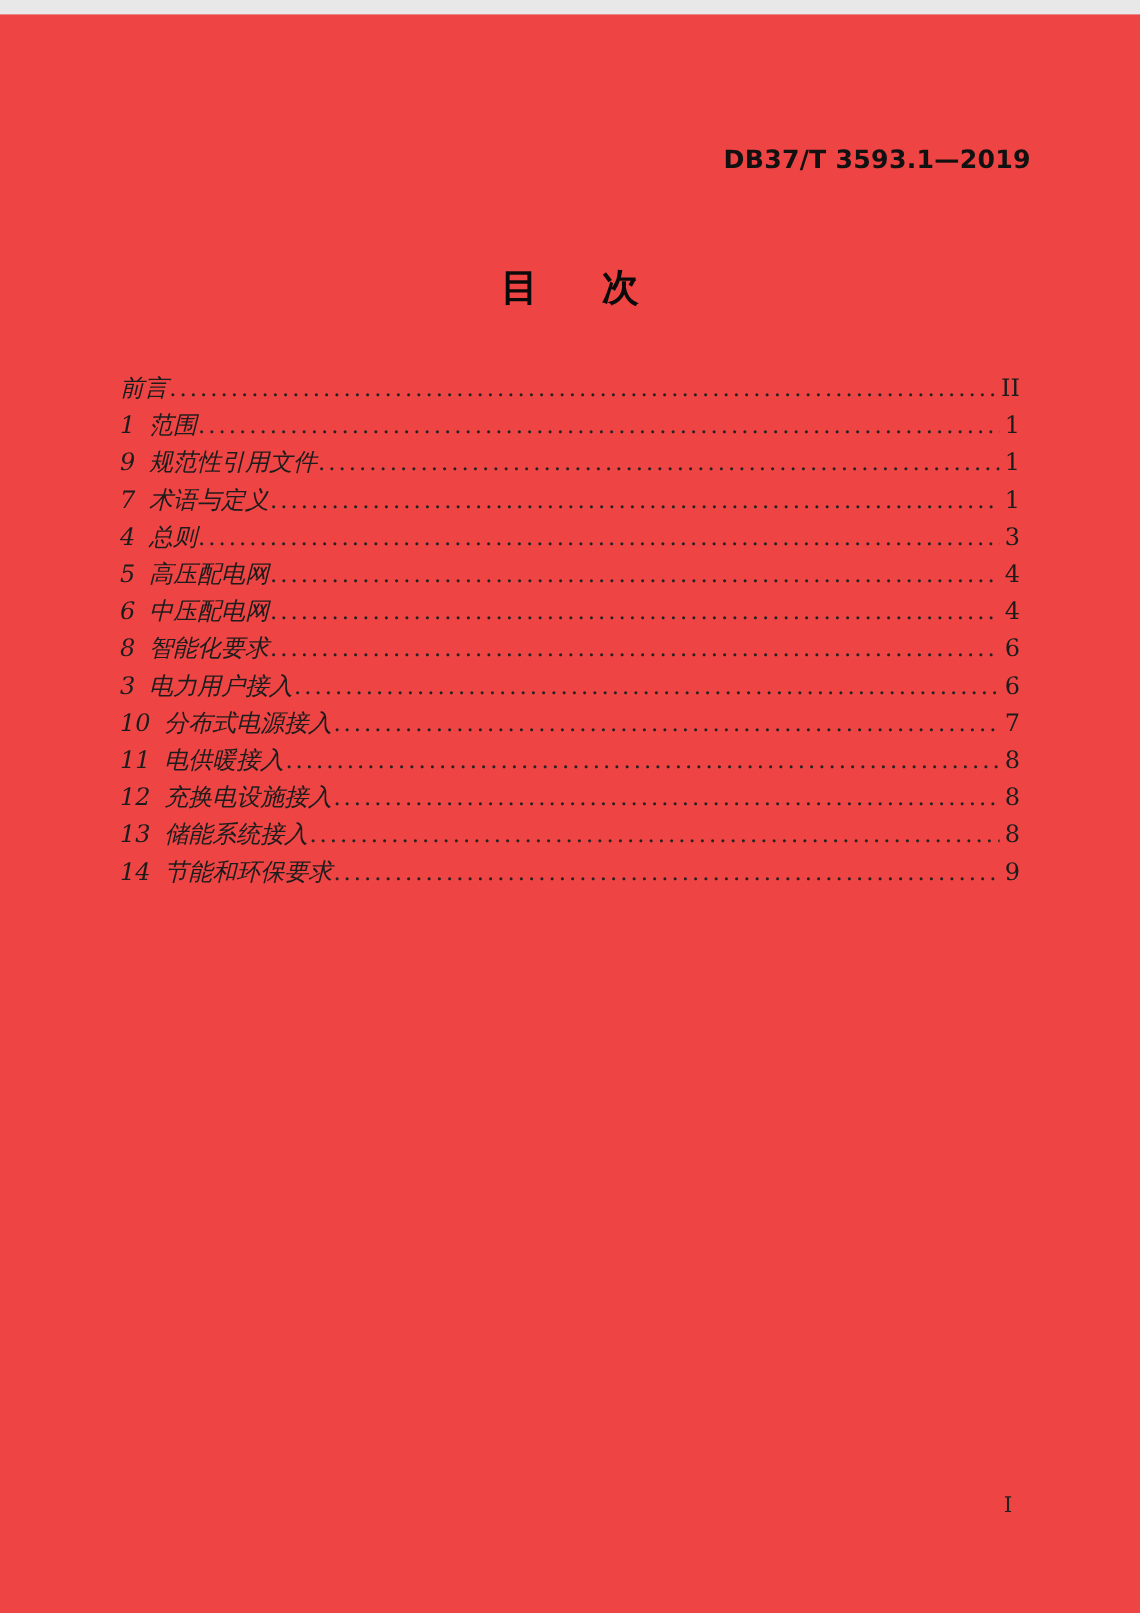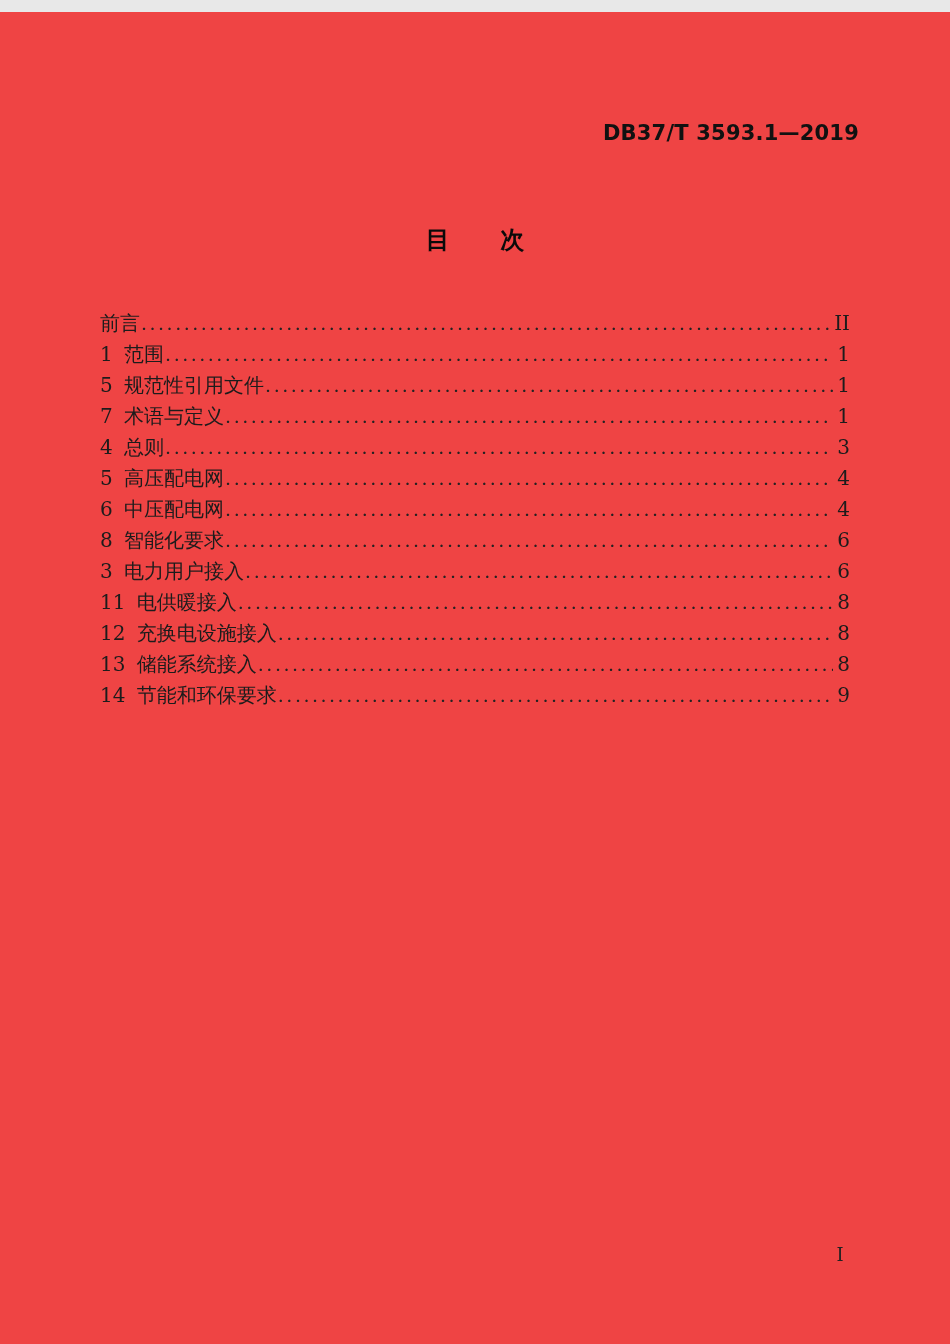--- a/index.html
+++ b/index.html
@@ -26,21 +26,21 @@
     white-space: nowrap;
   }
   .page-title {
     position: absolute;
     top: 208px;
     left: 0;
     width: 100%;
     text-align: center;
     font-family: "DejaVu Sans", "Liberation Sans", sans-serif;
     font-weight: 700;
-    font-size: 24px;
+    font-size: 31px;
     line-height: 40px;
     color: #0a0a0a;
     word-spacing: 42px; 
     white-space: nowrap;
   }
   .toc {
     position: absolute;
     top: 296px;
     left: 100px;
     width: 750px;
@@ -51,20 +51,21 @@
     height: 31px;
     line-height: 31px;
     font-size: 20px;
     color: #1c1c1c;
     overflow: hidden;
   }
   .toc-label {
     white-space: nowrap;
     word-spacing: 5px;
     flex: 0 0 auto;
+    font-style: italic;
   }
   .toc-leader {
     flex: 1 1 auto;
     overflow: hidden;
     white-space: nowrap;
     margin-left: 1px;
     margin-right: 3px;
     min-width: 0;
   }
   .toc-leader::after {
@@ -106,21 +107,21 @@
       <span class="toc-page">II</span>
     </div>
 
     <div class="toc-row">
       <span class="toc-label">1 范围</span>
       <span class="toc-leader"></span>
       <span class="toc-page">1</span>
     </div>
 
     <div class="toc-row">
-      <span class="toc-label">5 规范性引用文件</span>
+      <span class="toc-label">9 规范性引用文件</span>
       <span class="toc-leader"></span>
       <span class="toc-page">1</span>
     </div>
 
     <div class="toc-row">
       <span class="toc-label">7 术语与定义</span>
       <span class="toc-leader"></span>
       <span class="toc-page">1</span>
     </div>
 
@@ -148,20 +149,25 @@
       <span class="toc-leader"></span>
       <span class="toc-page">6</span>
     </div>
 
     <div class="toc-row">
       <span class="toc-label">3 电力用户接入</span>
       <span class="toc-leader"></span>
       <span class="toc-page">6</span>
     </div>
 
+    <div class="toc-row">
+      <span class="toc-label">10 分布式电源接入</span>
+      <span class="toc-leader"></span>
+      <span class="toc-page">7</span>
+    </div>
 
     <div class="toc-row">
       <span class="toc-label">11 电供暖接入</span>
       <span class="toc-leader"></span>
       <span class="toc-page">8</span>
     </div>
 
     <div class="toc-row">
       <span class="toc-label">12 充换电设施接入</span>
       <span class="toc-leader"></span>

